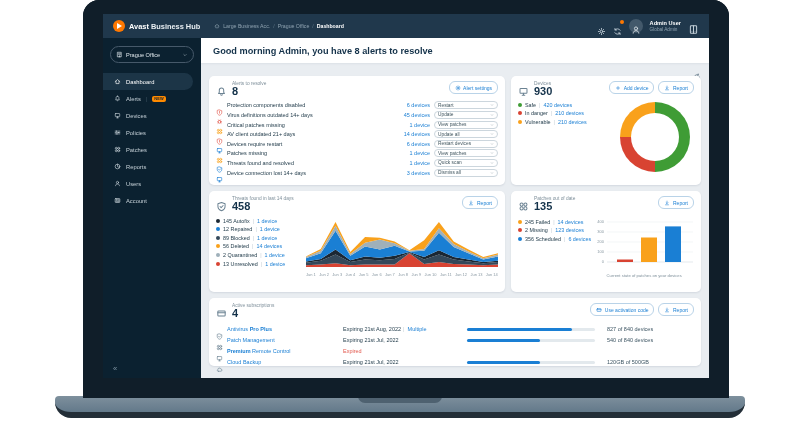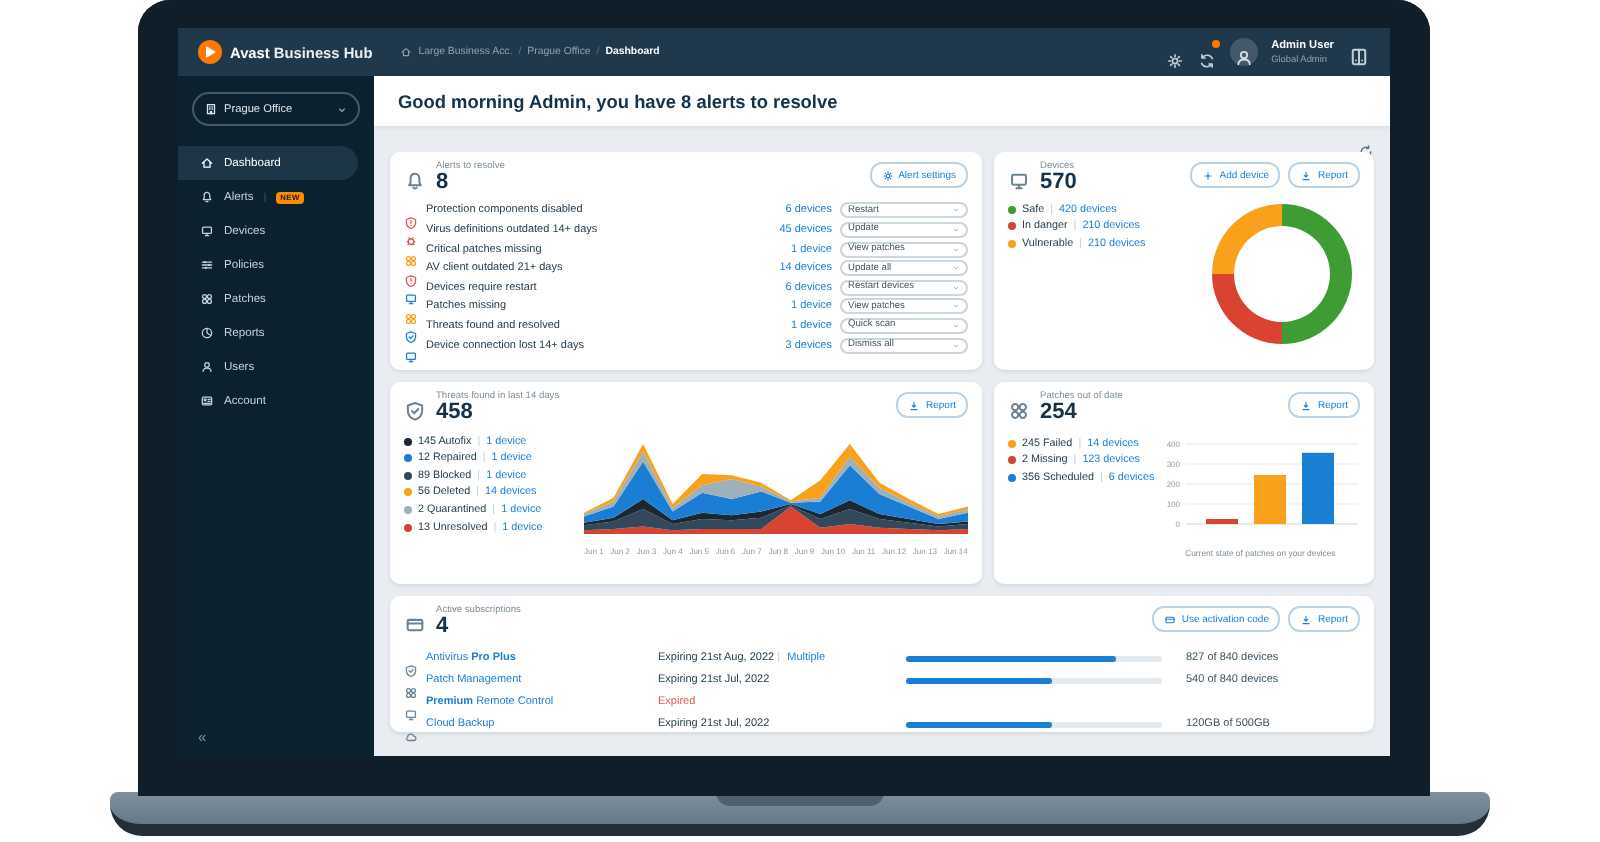--- a/index.html
+++ b/index.html
@@ -1,19 +1,19 @@
 <!DOCTYPE html>
 <html><head>
 <meta charset="utf-8">
 <style>
   html,body{margin:0;padding:0;background:#fff;font-family:"Liberation Sans",sans-serif;}
   .stage{position:relative;width:800px;height:421px;overflow:hidden;background:#fff;}
 
   
-  .lid{position:absolute;left:69px;top:0;width:646px;height:398px;background:#101e29;border-radius:16px 16px 0 0;}
+  .lid{position:absolute;left:83px;top:0;width:646px;height:398px;background:#101e29;border-radius:16px 16px 0 0;}
   .lid-inner{position:absolute;left:10px;right:10px;top:9px;bottom:0;background:#5e7381;border-radius:7px 7px 0 0;}
   .base{position:absolute;left:55px;top:396px;width:690px;height:22px;box-sizing:border-box;
         background:linear-gradient(180deg,#7e909d,#63798a);border-bottom:6px solid #232e37;border-radius:4px 4px 16px 16px;}
   .notch{position:absolute;left:50%;transform:translateX(-50%);top:396px;width:84px;height:7px;background:#4e6170;border-radius:0 0 10px 10px;}
 
   
   .screen{position:absolute;left:20px;top:14px;width:606px;height:364px;background:#e9edf1;display:flex;flex-direction:column;overflow:hidden;}
 
   
   .topbar{height:24px;background:#20384c;display:flex;align-items:center;padding:0 10px;flex:none;}
@@ -412,21 +412,21 @@
             </div>
 
             <div class="card c-devices">
               <div class="card-head">
                 <span class="head-icon"><svg viewBox="0 0 12 12" width="100%" height="100%" fill="none" stroke="currentColor" stroke-width="1.1" stroke-linecap="round" stroke-linejoin="round">
                         <rect x="2.2" y="2.6" width="7.6" height="5.4" rx="0.8"></rect>
                         <path d="M4.6 10 H7.4 M6 8 V10"></path>
                       </svg></span>
                 <span class="head-text">
                   <div class="ht-t">Devices</div>
-                  <div class="ht-n">570</div>
+                  <div class="ht-n">930</div>
                 </span>
                 <span class="head-actions">
                   <span class="pill-btn">
                         <span class="bi"><svg viewBox="0 0 12 12" width="100%" height="100%" fill="none" stroke="currentColor" stroke-width="1.1" stroke-linecap="round" stroke-linejoin="round">
                             <path d="M6 3 V9 M3 6 H9"></path>
                           </svg></span>
                         <span>Add device</span>
                       </span>
                   <span class="pill-btn">
                         <span class="bi"><svg viewBox="0 0 12 12" width="100%" height="100%" fill="none" stroke="currentColor" stroke-width="1.1" stroke-linecap="round" stroke-linejoin="round">
@@ -553,21 +553,21 @@
             <div class="card c-patches">
               <div class="card-head">
                 <span class="head-icon"><svg viewBox="0 0 12 12" width="100%" height="100%" fill="none" stroke="currentColor" stroke-width="1.1" stroke-linecap="round" stroke-linejoin="round">
                         <circle cx="3.9" cy="3.9" r="1.7"></circle>
                         <circle cx="8.1" cy="3.9" r="1.7"></circle>
                         <circle cx="3.9" cy="8.1" r="1.7"></circle>
                         <circle cx="8.1" cy="8.1" r="1.7"></circle>
                       </svg></span>
                 <span class="head-text">
                   <div class="ht-t">Patches out of date</div>
-                  <div class="ht-n">254</div>
+                  <div class="ht-n">135</div>
                 </span>
                 <span class="head-actions">
                   <span class="pill-btn">
                         <span class="bi"><svg viewBox="0 0 12 12" width="100%" height="100%" fill="none" stroke="currentColor" stroke-width="1.1" stroke-linecap="round" stroke-linejoin="round">
                             <path d="M6 2.2 V7 M4.2 5.4 L6 7.2 L7.8 5.4 M3 9.6 H9"></path>
                           </svg></span>
                         <span>Report</span>
                       </span>
                 </span>
               </div>

